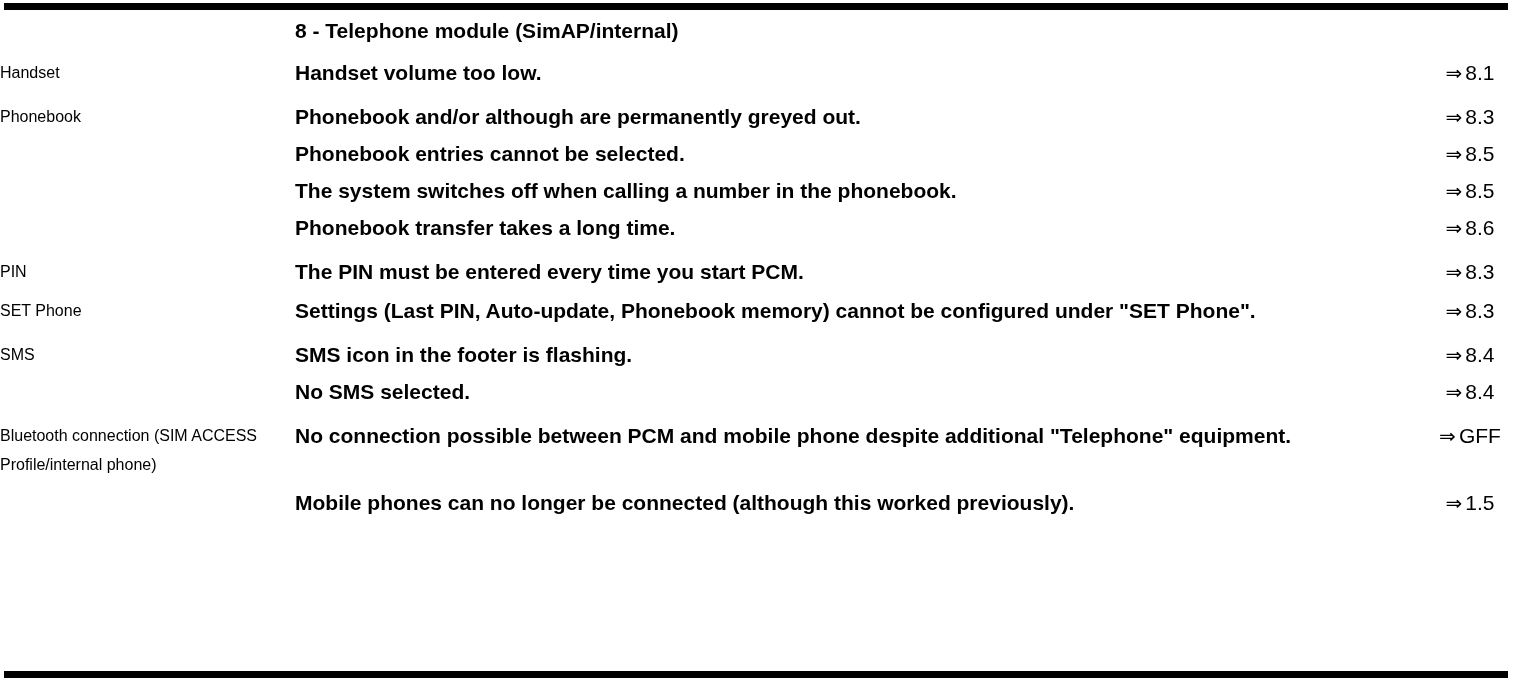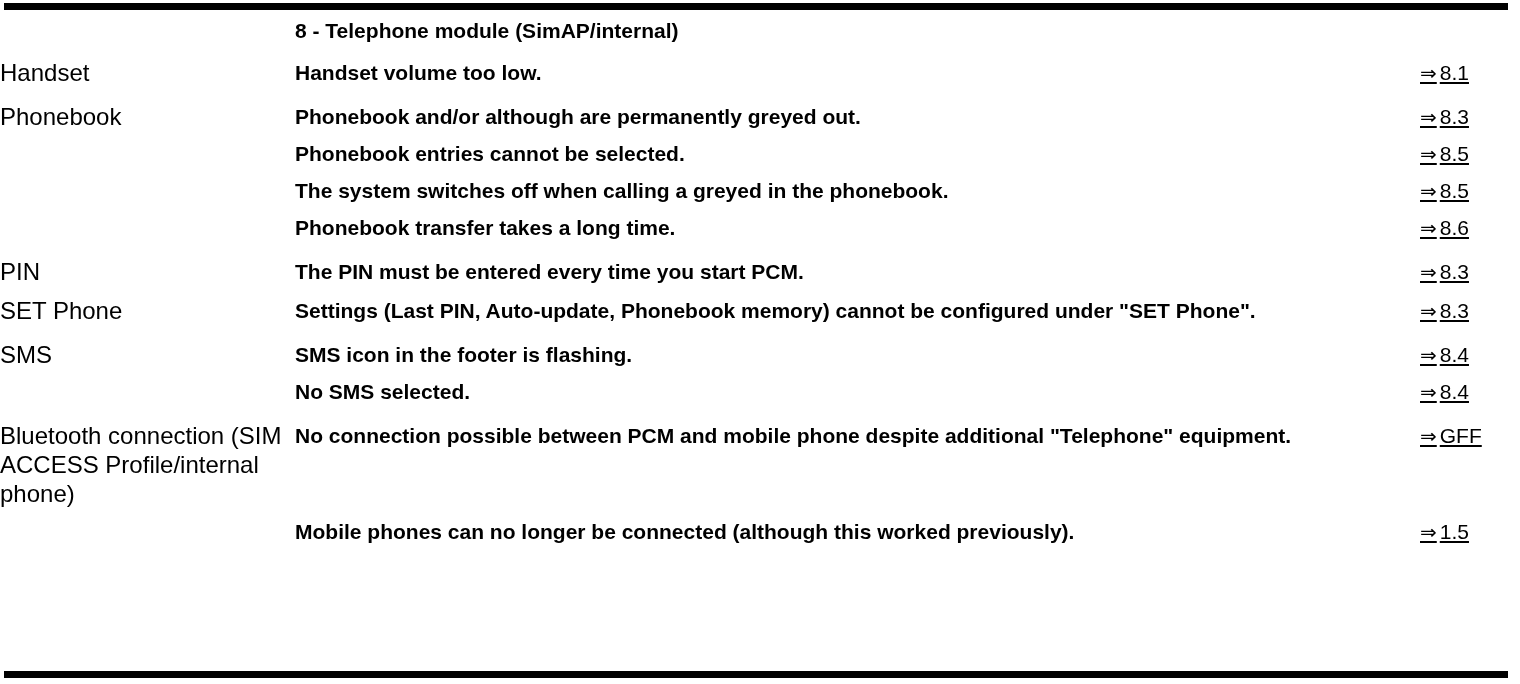--- a/index.html
+++ b/index.html
@@ -56,37 +56,36 @@
   }
 
   
   col.c-label { width: 295px; }
   col.c-desc  { width: 1125px; }
   col.c-ref   { width: 100px; }
 
   .cell-label {
     padding-left: 10px;
     padding-right: 8px;
-    font-size: 24px;
+    font-size: 16px;
     line-height: 29px;
   }
   .cell-desc {
     padding-left: 0px;
     padding-right: 14px;
     font-size: 21px;
     line-height: 29px;
     font-weight: bold;
   }
   .cell-ref {
     padding-right: 12px;
     font-size: 21px;
     line-height: 29px;
-    text-align: left;
+    text-align: center;
     white-space: nowrap;
-    text-decoration: underline;
   }
 
   .header-row .cell-desc {
     font-weight: bold;
     font-size: 21px;
     padding-top: 6px;
     padding-bottom: 4px;
   }
 
   
@@ -135,21 +134,21 @@
       </tr>
 
       <tr class="row tight">
         <td class="cell-label"></td>
         <td class="cell-desc">Phonebook entries cannot be selected.</td>
         <td class="cell-ref"><span class="arrow">⇒</span><span>8.5</span></td>
       </tr>
 
       <tr class="row tight">
         <td class="cell-label"></td>
-        <td class="cell-desc">The system switches off when calling a greyed in the phonebook.</td>
+        <td class="cell-desc">The system switches off when calling a number in the phonebook.</td>
         <td class="cell-ref"><span class="arrow">⇒</span><span>8.5</span></td>
       </tr>
 
       <tr class="row tight">
         <td class="cell-label"></td>
         <td class="cell-desc">Phonebook transfer takes a long time.</td>
         <td class="cell-ref"><span class="arrow">⇒</span><span>8.6</span></td>
       </tr>
 
       <tr class="row group-start">

